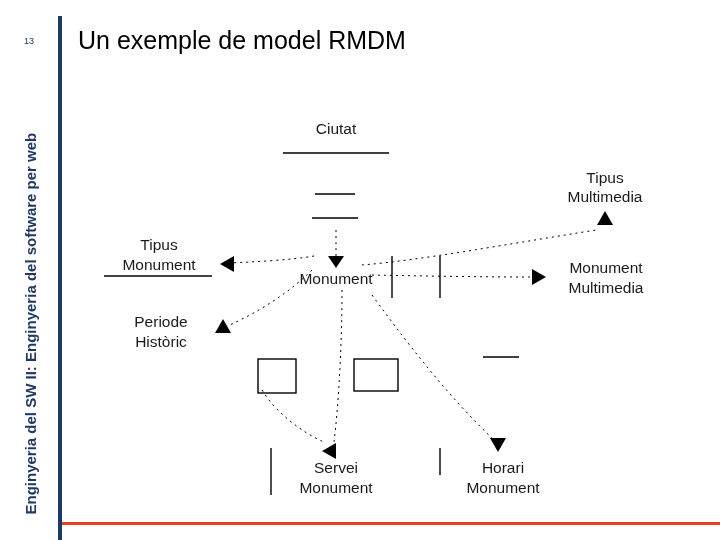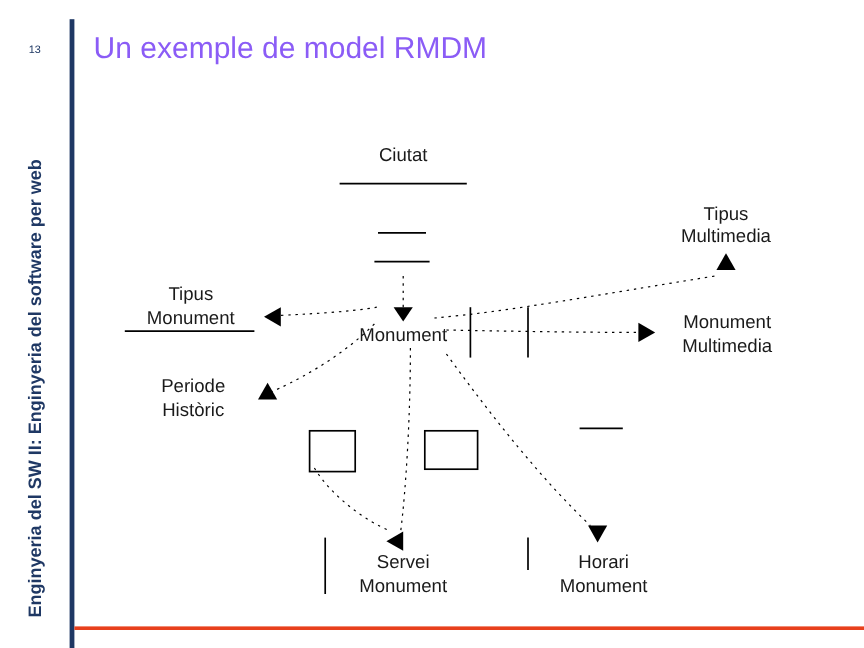--- a/index.html
+++ b/index.html
@@ -54,21 +54,21 @@
     white-space: nowrap;
     font-family: "Liberation Sans", sans-serif;
   }
 
   
   #slide-title {
     position: absolute;
     left: 78px;
     top: 26px;
     font-size: 25px;
-    color: #8b5cf6;
+    color: #000000;
     font-family: "Liberation Sans", sans-serif;
   }
 
   
   #bottom-rule {
     position: absolute;
     left: 62px;
     top: 522px;
     width: 658px;
     height: 3px;

